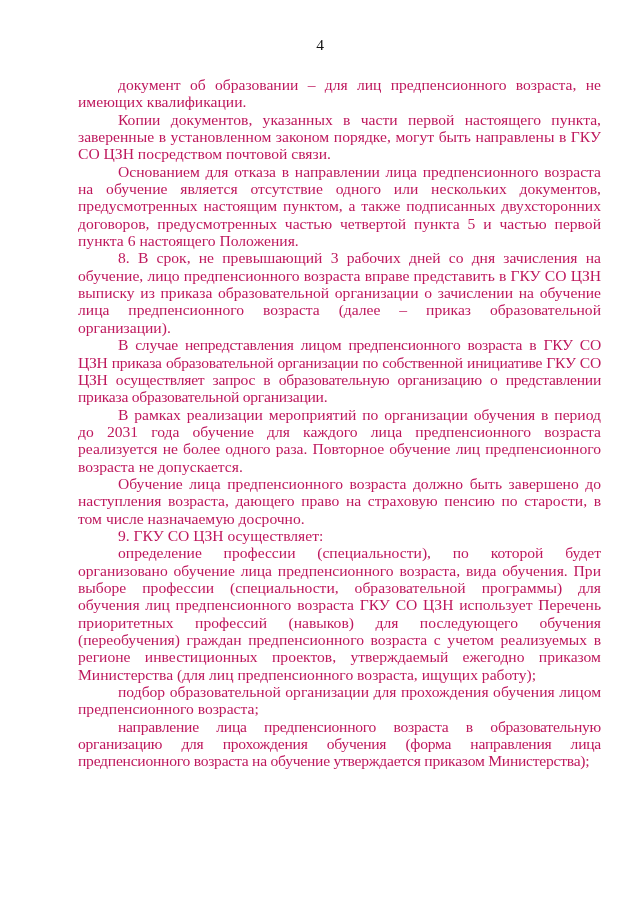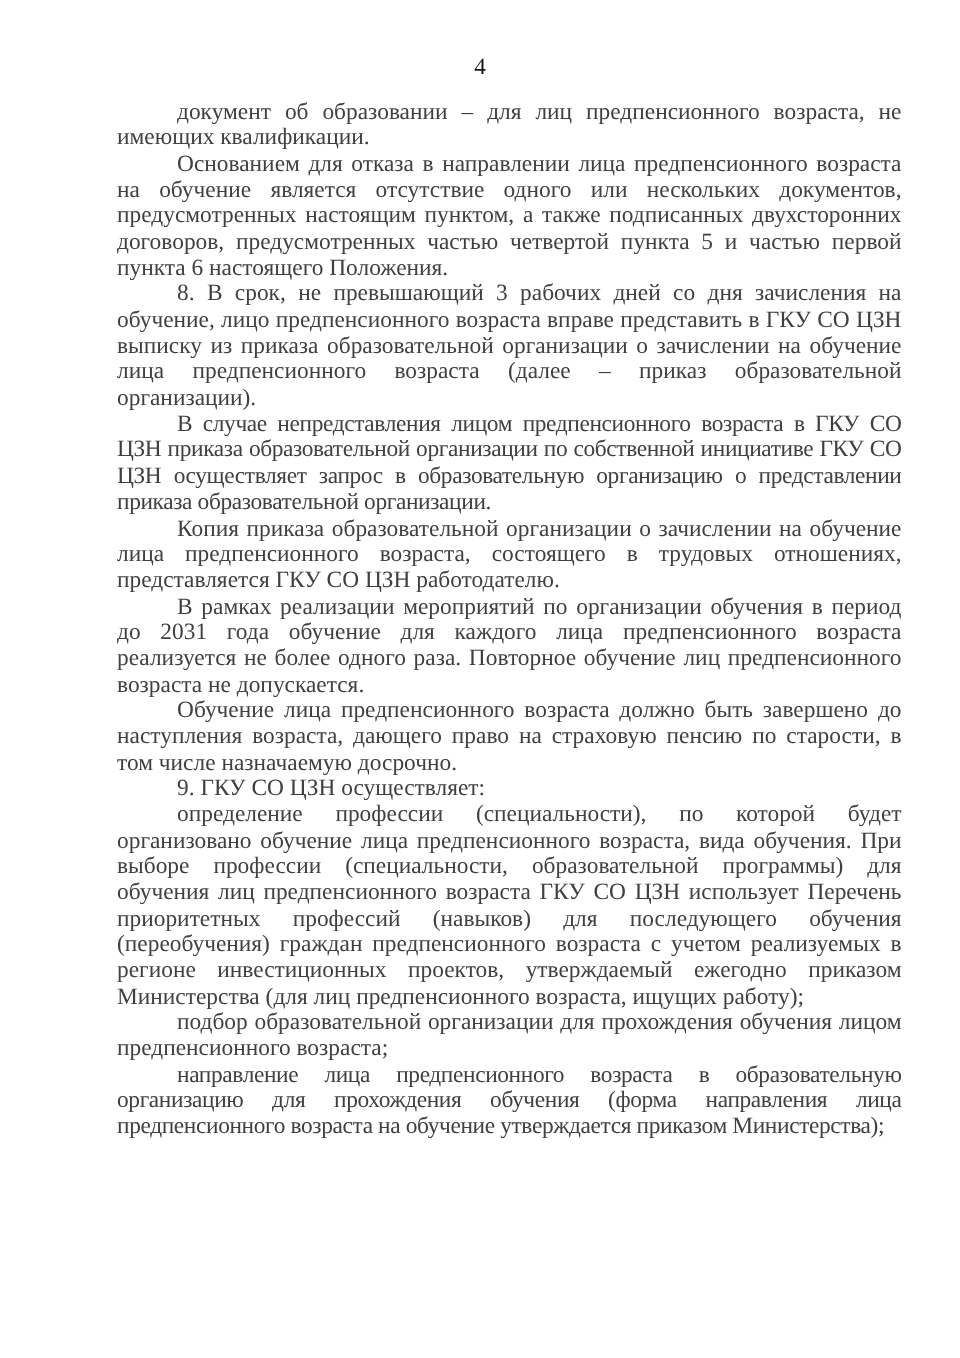--- a/index.html
+++ b/index.html
@@ -2,37 +2,37 @@
 <html><head>
 <meta charset="utf-8">
 <style>
   html, body { margin: 0; padding: 0; background: #ffffff; }
   body { width: 640px; height: 905px; position: relative; overflow: hidden; }
   .page-number {
     position: absolute; top: 36px; left: 0; width: 640px; text-align: center;
     font-family: "Liberation Serif", serif; font-size: 15.5px; color: #111;
   }
   .content {
-    position: absolute; top: 66px; left: 78px; width: 523px;
+    position: absolute; top: 76px; left: 78px; width: 523px;
     font-family: "Liberation Serif", serif; font-size: 15.6px; line-height: 17.35px;
-    color: #404040; text-align: justify; hyphens: none;
+    color: #be185d; text-align: justify; hyphens: none;
   }
   .content p { margin: 0; text-indent: 40px; text-align: justify; }
   .dense { letter-spacing: -0.25px; }
 </style>
 </head>
 <body>
 
 <div class="page-number">4</div>
 
 <div class="content">
   <p>документ об образовании – для лиц предпенсионного возраста, не имеющих квалификации.</p>
+  <p>Копии документов, указанных в части первой настоящего пункта, заверенные в установленном законом порядке, могут быть направлены в ГКУ СО ЦЗН посредством почтовой связи.</p>
   <p>Основанием для отказа в направлении лица предпенсионного возраста на обучение является отсутствие одного или нескольких документов, предусмотренных настоящим пунктом, а также подписанных двухсторонних договоров, предусмотренных частью четвертой пункта 5 и частью первой пункта 6 настоящего Положения.</p>
   <p>8. В срок, не превышающий 3 рабочих дней со дня зачисления на обучение, лицо предпенсионного возраста вправе представить в ГКУ СО ЦЗН выписку из приказа образовательной организации о зачислении на обучение лица предпенсионного возраста (далее – приказ образовательной организации).</p>
   <p class="dense">В случае непредставления лицом предпенсионного возраста в ГКУ СО ЦЗН приказа образовательной организации по собственной инициативе ГКУ СО ЦЗН осуществляет запрос в образовательную организацию о представлении приказа образовательной организации.</p>
-  <p>Копия приказа образовательной организации о зачислении на обучение лица предпенсионного возраста, состоящего в трудовых отношениях, представляется ГКУ СО ЦЗН работодателю.</p>
   <p>В рамках реализации мероприятий по организации обучения в период до 2031 года обучение для каждого лица предпенсионного возраста реализуется не более одного раза. Повторное обучение лиц предпенсионного возраста не допускается.</p>
   <p>Обучение лица предпенсионного возраста должно быть завершено до наступления возраста, дающего право на страховую пенсию по старости, в том числе назначаемую досрочно.</p>
   <p>9. ГКУ СО ЦЗН осуществляет:</p>
   <p>определение профессии (специальности), по которой будет организовано обучение лица предпенсионного возраста, вида обучения. При выборе профессии (специальности, образовательной программы) для обучения лиц предпенсионного возраста ГКУ СО ЦЗН использует Перечень приоритетных профессий (навыков) для последующего обучения (переобучения) граждан предпенсионного возраста с учетом реализуемых в регионе инвестиционных проектов, утверждаемый ежегодно приказом Министерства (для лиц предпенсионного возраста, ищущих работу);</p>
   <p>подбор образовательной организации для прохождения обучения лицом предпенсионного возраста;</p>
   <p class="dense">направление лица предпенсионного возраста в образовательную организацию для прохождения обучения (форма направления лица предпенсионного возраста на обучение утверждается приказом Министерства);</p>
 </div>
 
 </body></html>

